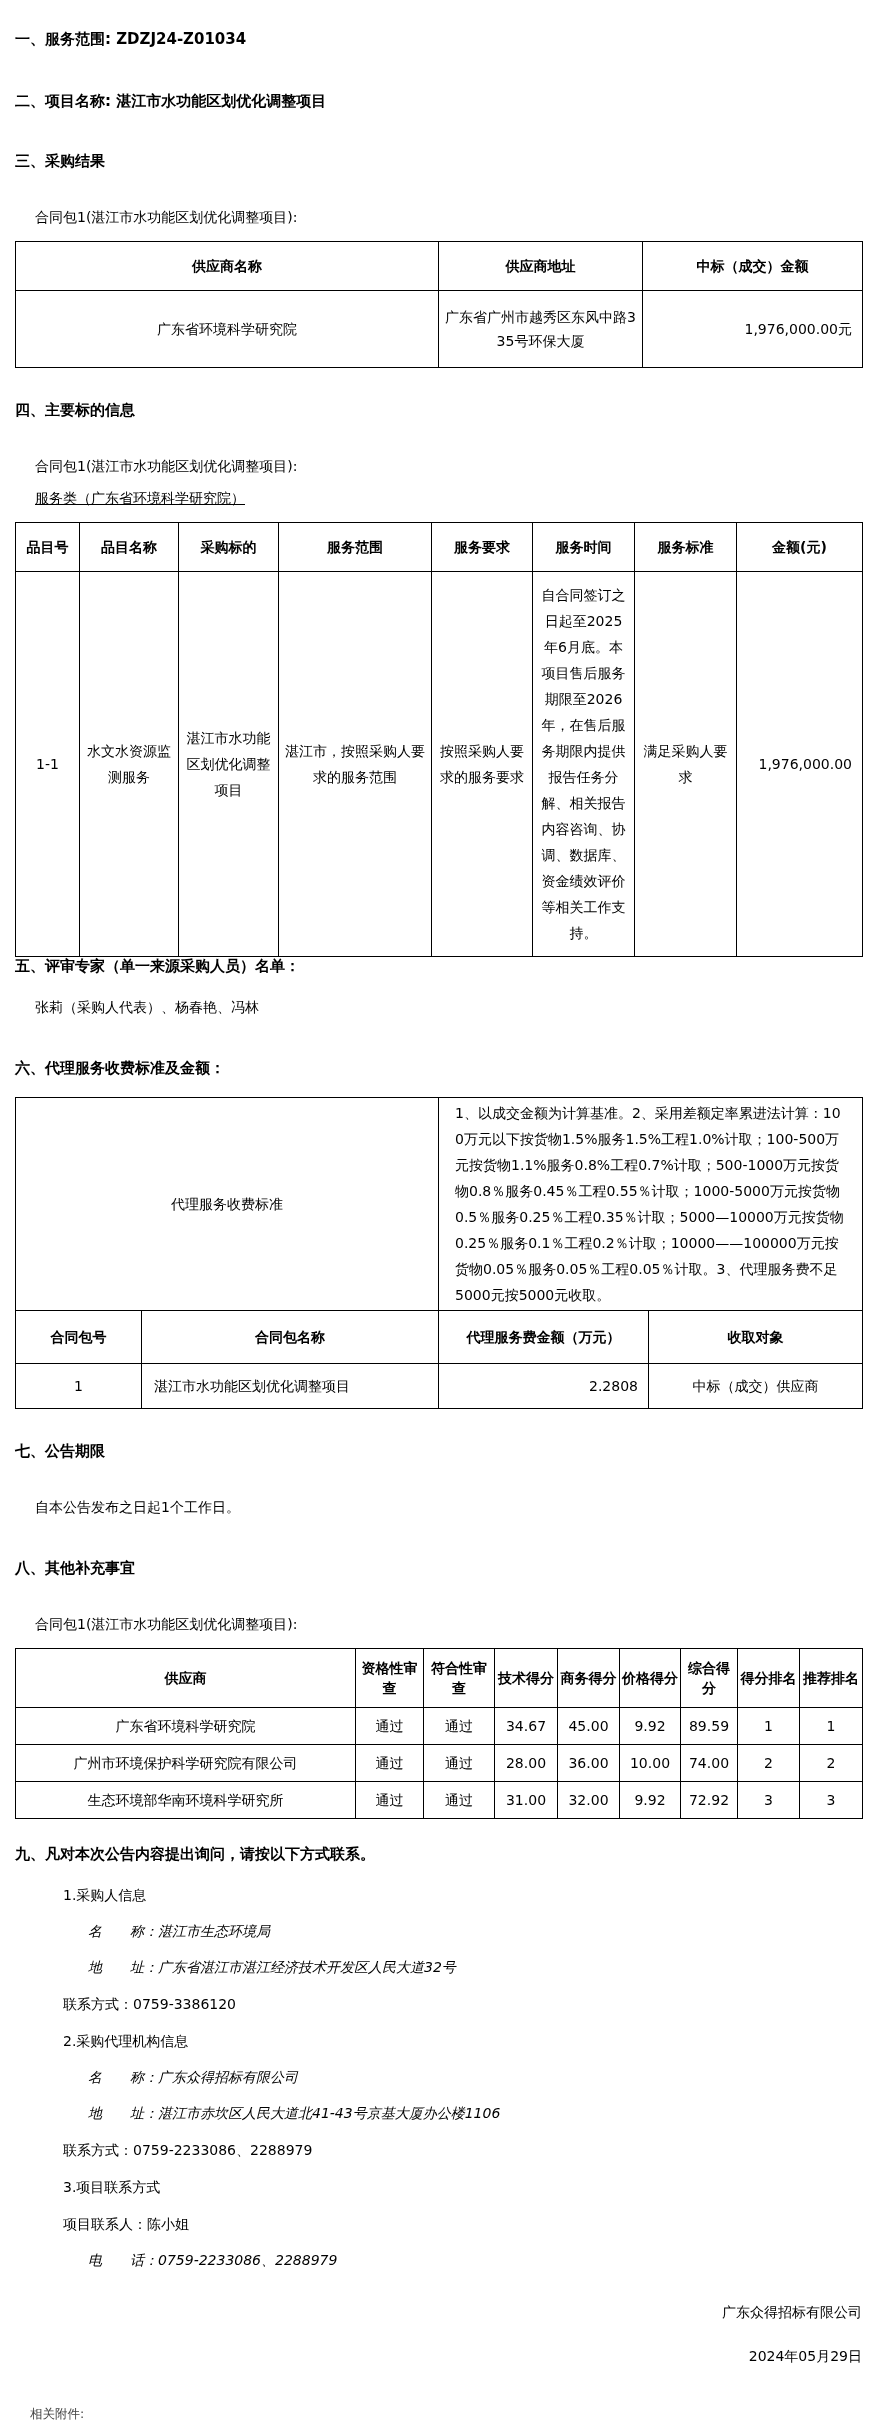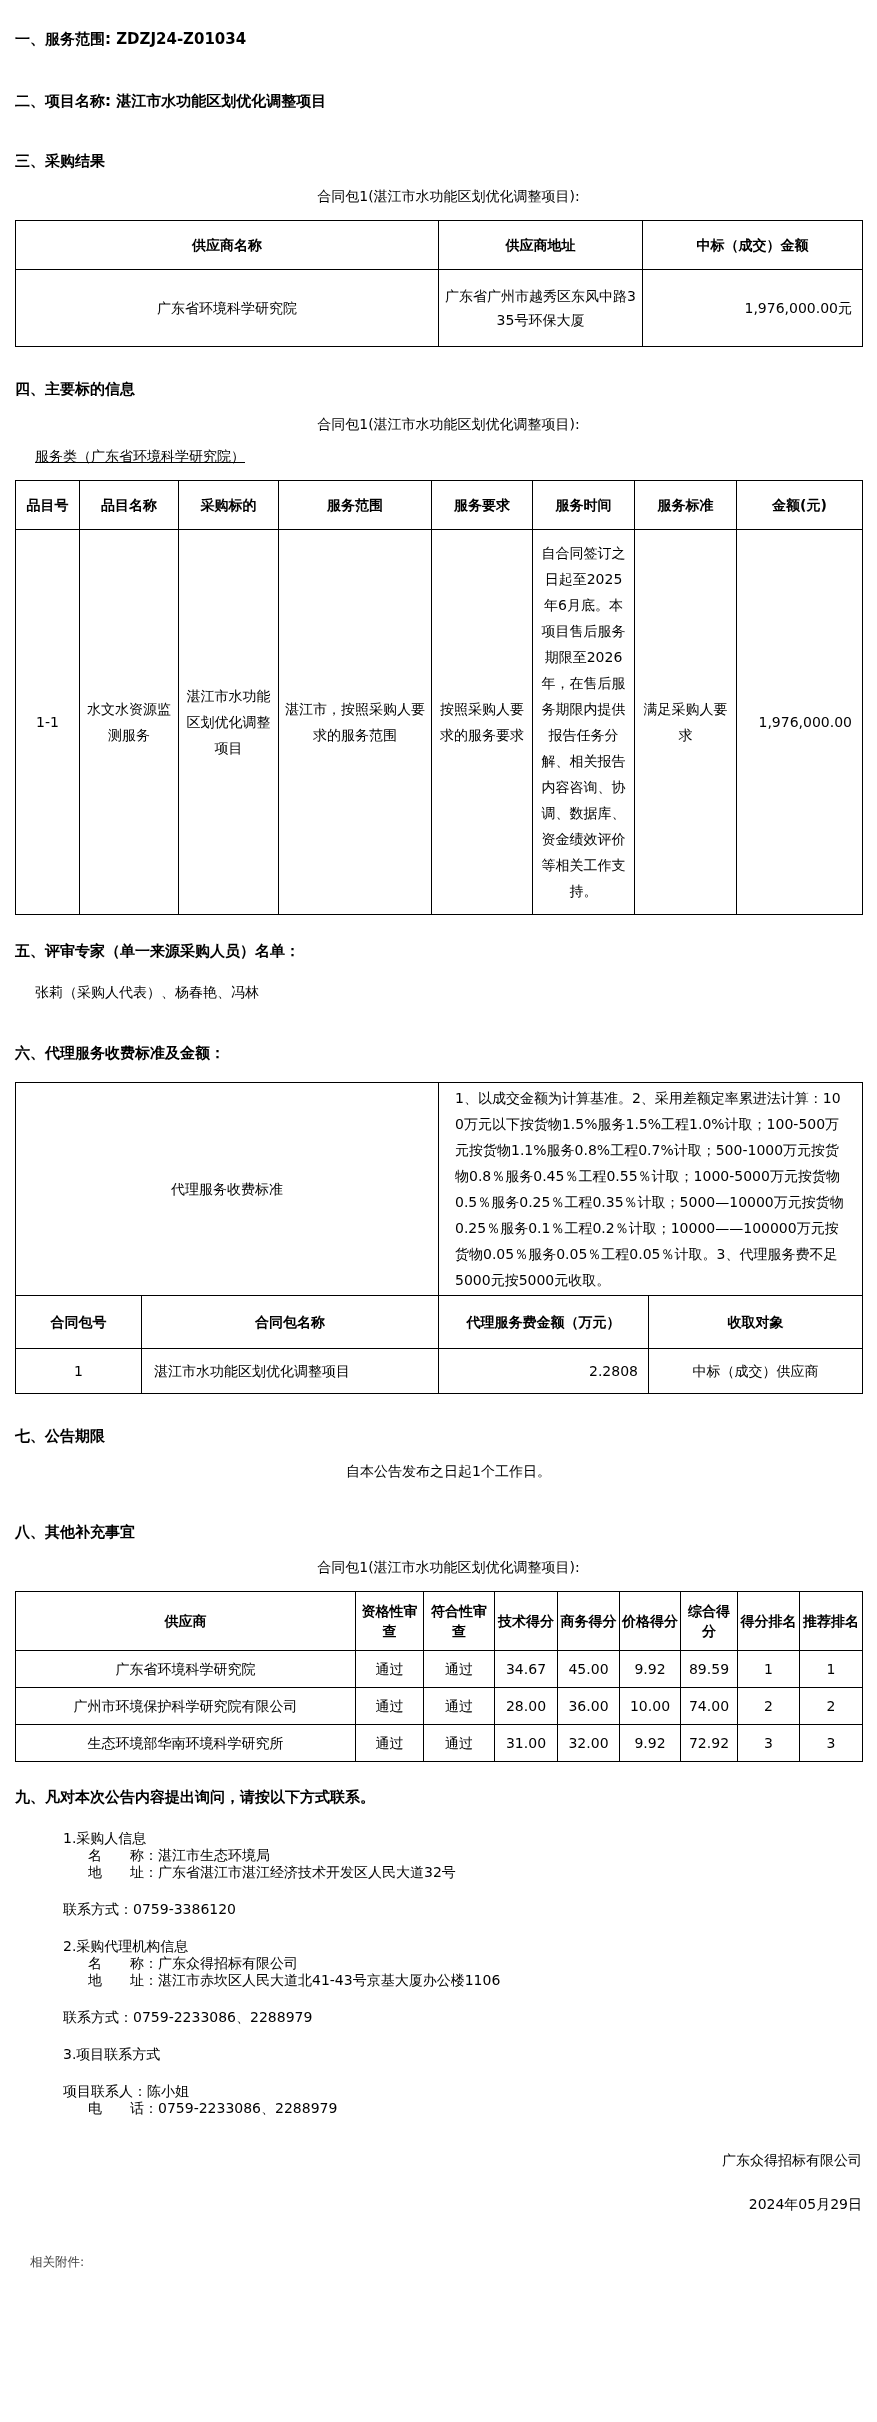--- a/index.html
+++ b/index.html
@@ -1,41 +1,41 @@
 <!DOCTYPE html>
 <html><head>
 <meta charset="utf-8">
 <style>
   html,body{margin:0;padding:0;background:#fff;}
   body{width:877px;font-family:"DejaVu Sans","Liberation Sans",sans-serif;color:#000;font-size:14px;}
   .doc{box-sizing:border-box;width:877px;padding:30px 15px 20px 15px;}
   .sec-title{font-weight:700;font-size:15px;line-height:18px;}
   .m-top-lg{margin-top:42px;}
   .para{margin-left:20px;line-height:20px;}
-  .pkg{margin-top:16px;text-align:center;}
+  .pkg{margin-top:37px;}
   .sub{margin-top:12px;text-decoration:underline;}
   table{border-collapse:collapse;table-layout:fixed;width:847px;margin-top:14px;}
   th,td{border:1px solid #000;font-size:14px;font-weight:400;vertical-align:middle;word-break:break-all;}
   th{font-weight:700;text-align:center;padding:14px 4px;line-height:20px;}
   td{text-align:center;padding:10px 6px;line-height:24px;}
   td.right{text-align:right;padding-right:10px;}
   td.left{text-align:left;padding-left:12px;}
   
   .t1 td{height:56px;}
   
   .t2 td{line-height:26px;}
   
   .t3 .fee-text{ text-align:left;line-height:26px;padding:2px 16px;}
   .t3 th{padding:16px 4px;}
   
   .t4 th{padding:9px 2px;line-height:20px;}
   .t4 td{padding:8px 2px;line-height:20px;}
   .names{margin-top:22px;}
   .contact-h{margin-left:48px;margin-top:20px;line-height:17px;}
-  .contact-l{margin-left:73px;line-height:17px;}
+  .contact-l{margin-left:73px;margin-top:19px;line-height:17px;font-style:italic;}
   .s9-block{margin-top:24px;}
   .signoff{ text-align:right;margin-top:34px;line-height:18px;}
   .signoff-date{text-align:right;margin-top:26px;line-height:18px;}
   .attach{margin-top:40px;font-size:12.5px;color:#444;margin-left:15px;line-height:17px;}
 </style>
 </head>
 <body>
 
 <div class="doc">
 
@@ -98,21 +98,21 @@
       <td>湛江市水功能区划优化调整项目</td>
       <td>湛江市，按照采购人要求的服务范围</td>
       <td>按照采购人要求的服务要求</td>
       <td>自合同签订之日起至2025年6月底。本项目售后服务期限至2026年，在售后服务期限内提供报告任务分解、相关报告内容咨询、协调、数据库、资金绩效评价等相关工作支持。</td>
       <td>满足采购人要求</td>
       <td class="right">1,976,000.00</td>
     </tr>
   </tbody>
     </table>
 
-  <div class="sec-title" style="margin-top:27px;">五、评审专家（单一来源采购人员）名单：</div>
+  <div class="sec-title" style="">五、评审专家（单一来源采购人员）名单：</div>
   <div class="para names">张莉（采购人代表）、杨春艳、冯林</div>
 
   <div class="sec-title m-top-lg">六、代理服务收费标准及金额：</div>
 
   <table class="t3" style="margin-top:20px;">
     <colgroup>
         <col style="width:126px">
         <col style="width:297px">
         <col style="width:210px">
         <col style="width:214px">

